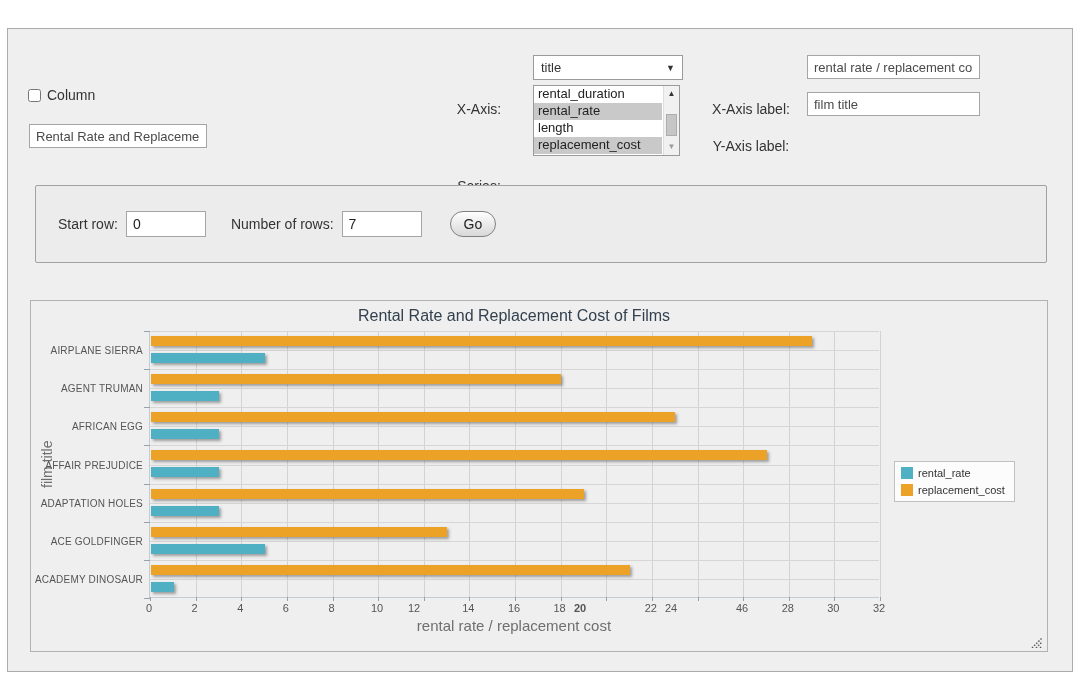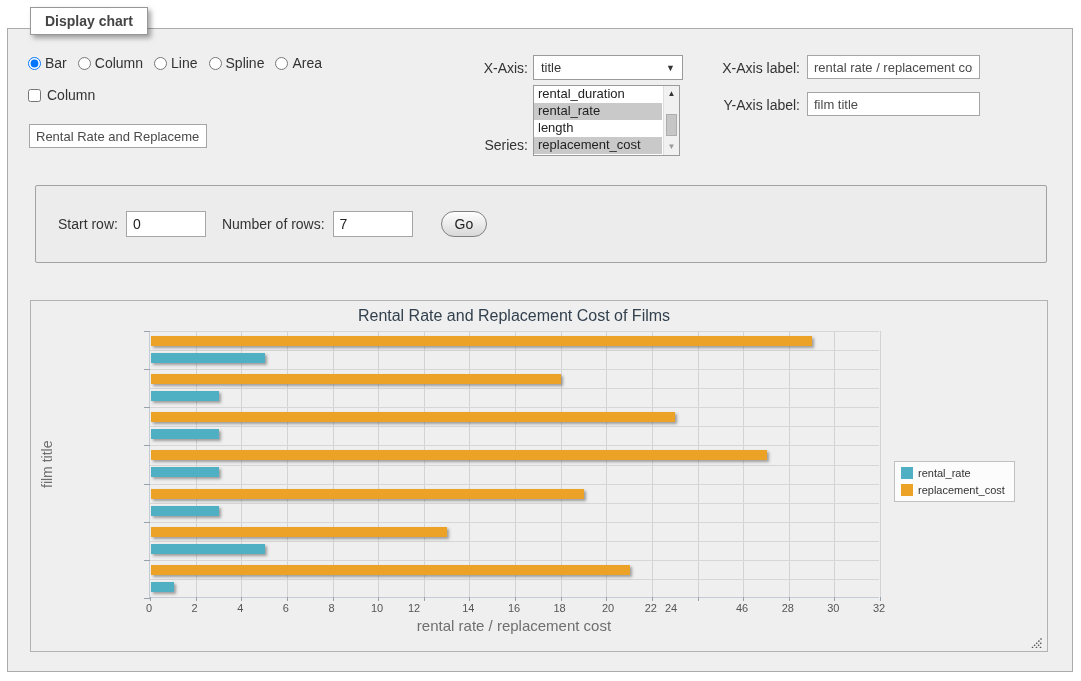--- a/index.html
+++ b/index.html
@@ -17,21 +17,21 @@
   
   .lbl { position:absolute; font-size:14px; color:#333; }
   .radio-row { position:absolute; left:28px; top:55px; display:flex; gap:11px;
                font-size:14px; color:#333; align-items:center; }
   .radio-item { display:flex; align-items:center; gap:4px; }
   .stacked-row { position:absolute; left:28px; top:87px; display:flex; gap:6px;
                  font-size:14px; color:#333; align-items:center; }
   input[type=text] { border:1px solid #a5a5a5; background:#fff; font-size:13px;
                      color:#4a4a4a; padding:2px 6px; font-family:"Liberation Sans",sans-serif; }
   .title-input { position:absolute; left:29px; top:124px; width:178px; height:24px; white-space:nowrap; overflow:hidden; }
-  .right-lbl { text-align:right; width:98px; }
+  .right-lbl { text-align:center; width:98px;margin-top:41px; }
   .select-box { position:absolute; left:533px; top:55px; width:150px; height:25px; background:#fff;
                 border:1px solid #9a9a9a; font-size:13px; color:#333; line-height:23px;
                 padding-left:7px; cursor:default; }
   .select-arrow { position:absolute; right:7px; top:1px; font-size:9px; color:#333; }
   .series-list { position:absolute; left:533px; top:85px; width:147px; height:71px;
                  background:#fff; border:1px solid #9a9a9a; overflow:hidden; }
   .list-option { width:calc(100% - 17px); height:17px; line-height:16px; font-size:13px;
                  color:#222; padding-left:4px; white-space:nowrap; }
   .list-option.selected { background:#c9c9c9; }
   .scrollbar { position:absolute; right:0; top:0; width:16px; height:100%;
@@ -43,21 +43,21 @@
   .sb-thumb { position:absolute; left:2px; right:2px; top:28px; height:22px;
               background:#c6c6c6; border:1px solid #adadad; }
   .axis-input { position:absolute; left:807px; width:173px; height:24px; white-space:nowrap; overflow:hidden; }
 
   
   .query-box { position:absolute; left:35px; top:185px; width:1012px; height:78px;
                background:#ececec; border:1px solid #a2a2a2; border-radius:2px; }
   .query-row { position:absolute; left:22px; top:25px; display:flex; align-items:center;
                font-size:14px; color:#333; }
   .query-row input { width:80px; height:26px; margin-left:8px; font-size:14px; color:#222; }
-  .num-rows-lbl { margin-left:16px; }
+  .num-rows-lbl { margin-left:25px; }
   .go-btn { margin-left:28px; border:1px solid #808080; border-radius:13px; height:26px;
             padding:0 13px; font-size:14px; color:#222; font-family:"Liberation Sans",sans-serif;
             background:linear-gradient(#fefefe,#d8d8d8); cursor:pointer; }
 
   
   .chart-panel { position:absolute; left:30px; top:300px; width:1018px; height:352px;
                  background:#efefef; border:1px solid #b2b2b2; }
   .chart-title { position:absolute; left:118px; top:6px; width:730px; text-align:center;
                  font-size:16px; color:#33414e; }
   .plot { position:absolute; left:118px; top:30px; width:730px; height:267px;
@@ -83,44 +83,21 @@
   .legend-item { display:flex; align-items:center; gap:5px; }
   .legend-swatch { width:12px; height:12px; display:inline-block; }
   .legend-label { font-size:11px; color:#333; white-space:nowrap; }
   .resize-handle { position:absolute; right:5px; bottom:3px; width:13px; height:13px; cursor:nwse-resize; }
 </style>
 </head>
 <body>
 
 <div class="page">
   <div class="fieldset"></div>
-  <div class="legend-tab">Display chart</div>
-
-  <div class="radio-row" id="chart-type-radios">
-      <label class="radio-item">
-        <input type="radio" name="ctype" checked="" style="">
-        <span>Bar</span>
-      </label>
-      <label class="radio-item">
-        <input type="radio" name="ctype" style="">
-        <span>Column</span>
-      </label>
-      <label class="radio-item">
-        <input type="radio" name="ctype" style="">
-        <span>Line</span>
-      </label>
-      <label class="radio-item">
-        <input type="radio" name="ctype" style="">
-        <span>Spline</span>
-      </label>
-      <label class="radio-item">
-        <input type="radio" name="ctype" style="">
-        <span>Area</span>
-      </label>
-    </div>
+
 
   <label class="stacked-row">
     <input type="checkbox" id="stacked-cb" style="">
     <span>Column</span>
   </label>
 
   <input type="text" class="title-input" value="Rental Rate and Replacement Cost of Films" style="">
 
   <div class="lbl right-lbl" style="left:430px; top:60px;">X-Axis:</div>
   <div class="select-box">
@@ -154,20 +131,29 @@
       <input type="text" value="0" style="">
       <span class="num-rows-lbl">Number of rows:</span>
       <input type="text" value="7" style="">
       <button class="go-btn">Go</button>
     </div>
   </div>
 
   <div class="chart-panel">
     <div class="chart-title">Rental Rate and Replacement Cost of Films</div>
     <div class="y-axis-title">film title</div>
+    <div class="ylabels" id="ylabels">
+        <div class="cat-label" style="top: 14.0714px;">AIRPLANE SIERRA</div>
+        <div class="cat-label" style="top: 52.2143px;">AGENT TRUMAN</div>
+        <div class="cat-label" style="top: 90.3571px;">AFRICAN EGG</div>
+        <div class="cat-label" style="top: 128.5px;">AFFAIR PREJUDICE</div>
+        <div class="cat-label" style="top: 166.643px;">ADAPTATION HOLES</div>
+        <div class="cat-label" style="top: 204.786px;">ACE GOLDFINGER</div>
+        <div class="cat-label" style="top: 242.929px;">ACADEMY DINOSAUR</div>
+      </div>
     <div class="plot" id="plot">
         <div class="tick-b" style="left: 0px;"></div>
         <div class="gl-v" style="left: 45.625px;"></div>
         <div class="tick-b" style="left: 45.625px;"></div>
         <div class="gl-v" style="left: 91.25px;"></div>
         <div class="tick-b" style="left: 91.25px;"></div>
         <div class="gl-v" style="left: 136.875px;"></div>
         <div class="tick-b" style="left: 136.875px;"></div>
         <div class="gl-v" style="left: 182.5px;"></div>
         <div class="tick-b" style="left: 182.5px;"></div>
@@ -236,21 +222,21 @@
         <div class="xtick-label" style="left: 98px;">0</div>
         <div class="xtick-label" style="left: 143.625px;">2</div>
         <div class="xtick-label" style="left: 189.25px;">4</div>
         <div class="xtick-label" style="left: 234.875px;">6</div>
         <div class="xtick-label" style="left: 280.5px;">8</div>
         <div class="xtick-label" style="left: 326.125px;">10</div>
         <div class="xtick-label" style="left: 363px;">12</div>
         <div class="xtick-label" style="left: 417.375px;">14</div>
         <div class="xtick-label" style="left: 463px;">16</div>
         <div class="xtick-label" style="left: 508.625px;">18</div>
-        <div class="xtick-label" style="left: 557px;">20</div>
+        <div class="xtick-label" style="left: 529px; font-weight: bold;">20</div>
         <div class="xtick-label" style="left: 599.875px;">22</div>
         <div class="xtick-label" style="left: 620px;">24</div>
         <div class="xtick-label" style="left: 691.125px;">46</div>
         <div class="xtick-label" style="left: 736.75px;">28</div>
         <div class="xtick-label" style="left: 782.375px;">30</div>
         <div class="xtick-label" style="left: 828px;">32</div>
       </div>
     <div class="x-axis-title">rental rate / replacement cost</div>
     <div class="legend" id="legend">
         <div class="legend-item">

